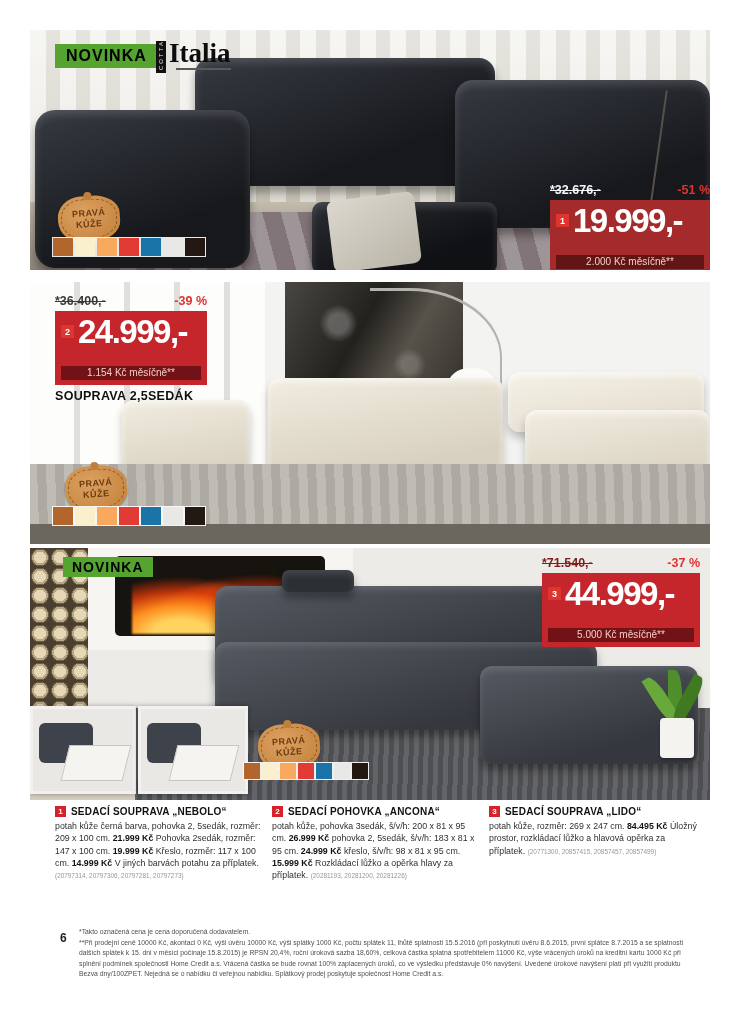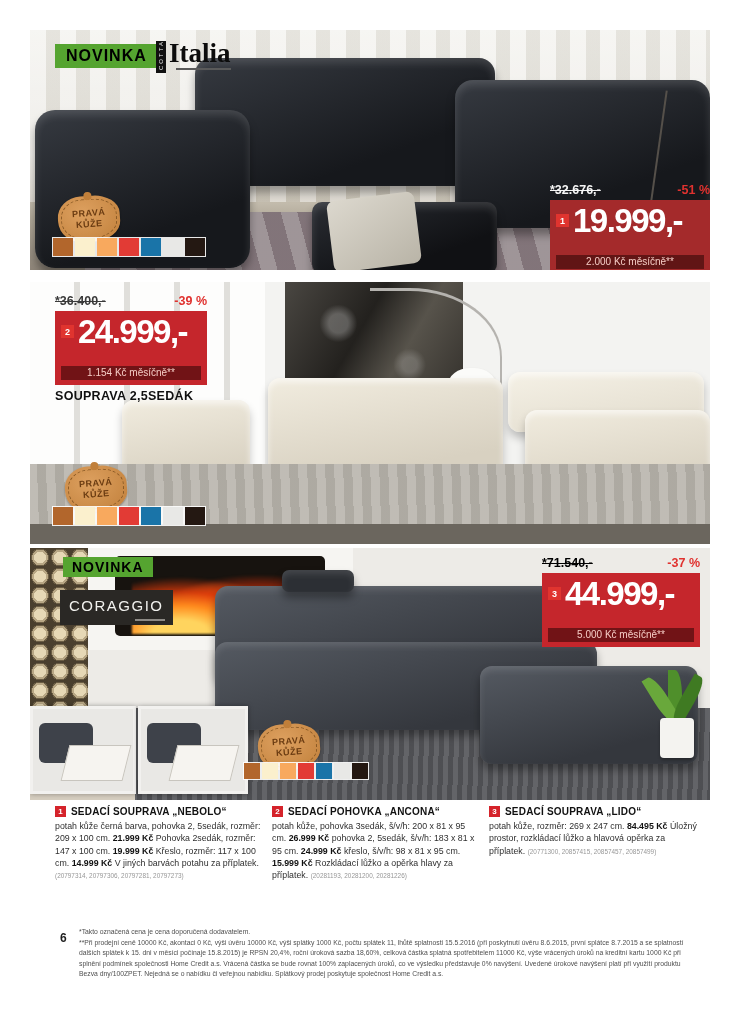--- a/index.html
+++ b/index.html
@@ -114,21 +114,21 @@
   #sw3 .swatch{width:16px;height:16px;}
 
   .pb{position:absolute;}
   #pb1{left:520px;top:153px;width:160px;}
   #pb2{left:25px;top:12px;width:152px;}
   #pb3{left:512px;top:8px;width:158px;}
   .old-row{display:flex;justify-content:space-between;align-items:baseline;margin-bottom:3px;font-size:12.5px;font-weight:bold;}
   .old{text-decoration:line-through;}
   #pb1 .old{color:#f5f5f5;}
   #pb2 .old{color:#3a3a3a;}
-  #pb3 .old{color:#000000;}
+  #pb3 .old{color:#7f1d1d;}
   .disc{color:#e0322f;}
   .panel{padding:4px 6px 5px;}
   #pb1 .panel{background:#a42a2b;}
   #pb2 .panel,#pb3 .panel{background:#c5262c;}
   .panel-top{display:flex;align-items:center;gap:4px;}
   .numsq{min-width:13px;height:13px;background:#e0342f;color:#fff;font-size:9px;font-weight:bold;
     display:flex;align-items:center;justify-content:center;flex:0 0 auto;}
   .bigprice{color:#fff;font-weight:bold;font-size:33px;letter-spacing:-1.5px;line-height:1;white-space:nowrap;}
   .strip{margin-top:18px;background:rgba(30,0,0,.5);color:#f6cdc6;text-align:center;font-size:10px;padding:1px 0 2px;}
   .plabel{margin-top:4px;font-weight:bold;font-size:12.5px;letter-spacing:.3px;}
@@ -255,21 +255,20 @@
   <div class="gray" id="s3-chaise"></div>
   <div class="gray" id="s3-headrest"></div>
   <div class="plant3">
     <div class="leaf"></div>
     <div class="leaf l2"></div>
     <div class="leaf l3"></div>
     <div class="pot3"></div>
   </div>
 
   <div class="novinka" id="nov3">NOVINKA</div>
-  <div class="coraggio"><span>CORAGGIO</span><span class="coraggio-sub"></span></div>
 
   <div class="pb" id="pb3">
     <div class="old-row">
       <span class="old">*71.540,-</span>
       <span class="disc">-37 %</span>
     </div>
     <div class="panel">
       <div class="panel-top">
         <span class="numsq">3</span>
         <span class="bigprice">44.999,-</span>

